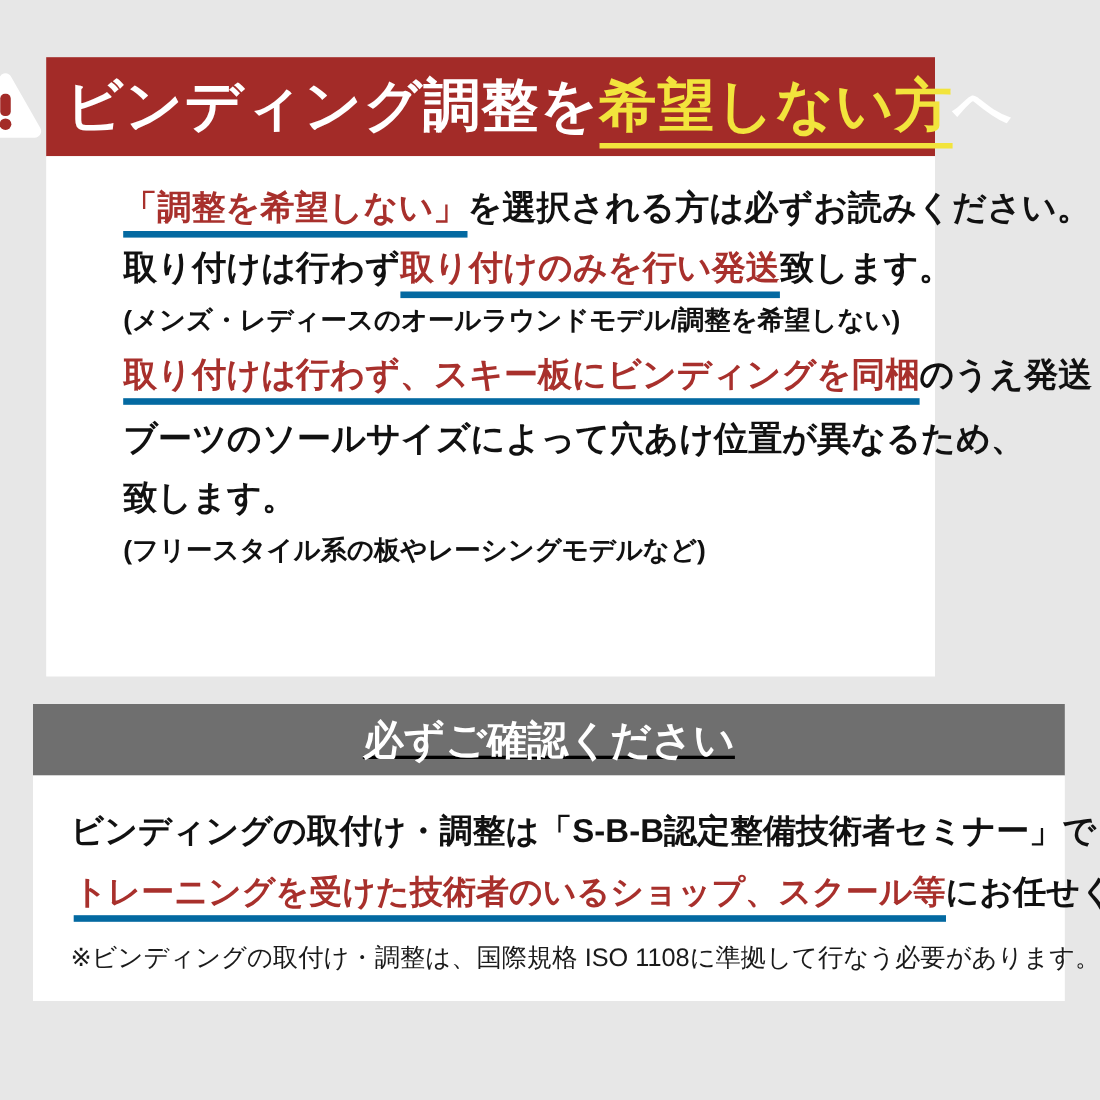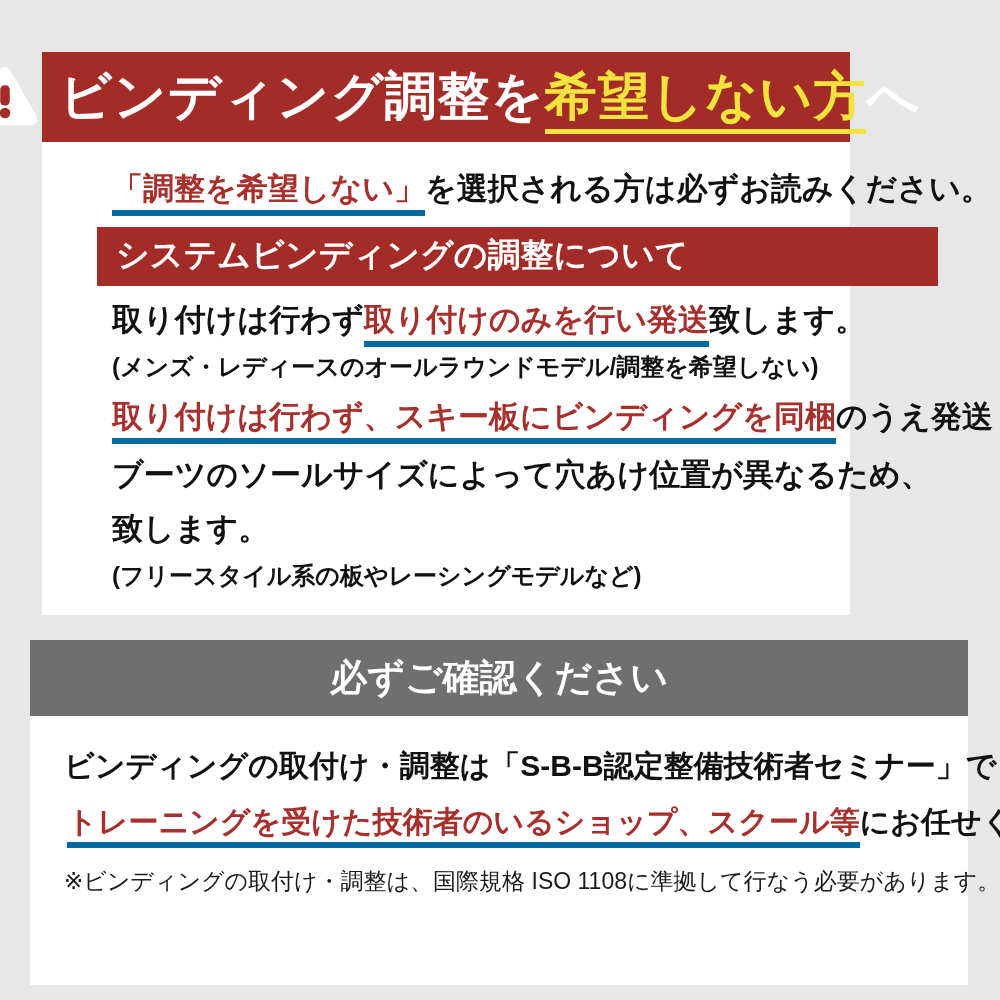--- a/index.html
+++ b/index.html
@@ -72,31 +72,31 @@
     white-space:nowrap;
   }
   .mt-large { margin-top:30px; }
   .mt-med   { margin-top:16px; }
   .mt-tight { margin-top:12px; }
   
   .card2 {
     position:absolute; left:30px; top:640px; width:938px;
   }
   .banner-gray {
-    height:76px;
+    height:65px;
     background:#6f6f6f;
-    display:flex; align-items:center; justify-content:center;
+    display:flex; align-items:center; justify-content:center;text-decoration:underline;
   }
   .banner-gray-title {
     color:#ffffff; font-size:37px; font-weight:900;
     white-space:nowrap;
   }
   .card2-body {
     background:#ffffff;
-    height:269px;
+    height:205px;
     padding:30px 0 0 34px;
   }
   .confirm-line {
     font-size:30px; font-weight:800; color:#111111;
     white-space:nowrap;
   }
   .confirm-line2 { margin-top:15px; margin-left:3px; }
   .notes {
     margin-top:21px;
     font-size:23px; font-weight:400; color:#1a1a1a;
@@ -116,21 +116,20 @@
         <path d="M32 7 L57 51 L7 51 Z" fill="#ffffff" stroke="#ffffff" stroke-width="11" stroke-linejoin="round"></path>
         <rect x="27.5" y="19" width="9" height="19" rx="4" fill="#a32b28"></rect>
         <circle cx="32" cy="45" r="5" fill="#a32b28"></circle>
       </svg>
       <div class="banner-title"><span>ビンディング調整を</span><span class="hl">希望しない方</span><span>へ</span></div>
     </div>
 
     <div class="card1-body">
       <div class="lede"><span class="red-u">「調整を希望しない」</span><span>を選択される方は必ずお読みください。</span></div>
 
-      <div class="sub-banner">システムビンディングの調整について</div>
 
       <div class="body-line"><span>取り付けは行わず</span><span class="red-u">取り付けのみを行い発送</span><span>致します。</span></div>
 
       <div class="small-note">(メンズ・レディースのオールラウンドモデル/調整を希望しない)</div>
 
 
       <div class="body-line"><span class="red-u">取り付けは行わず、スキー板にビンディングを同梱</span><span>のうえ発送</span></div>
 
       <div class="body-line mt-med">ブーツのソールサイズによって穴あけ位置が異なるため、</div>
 

